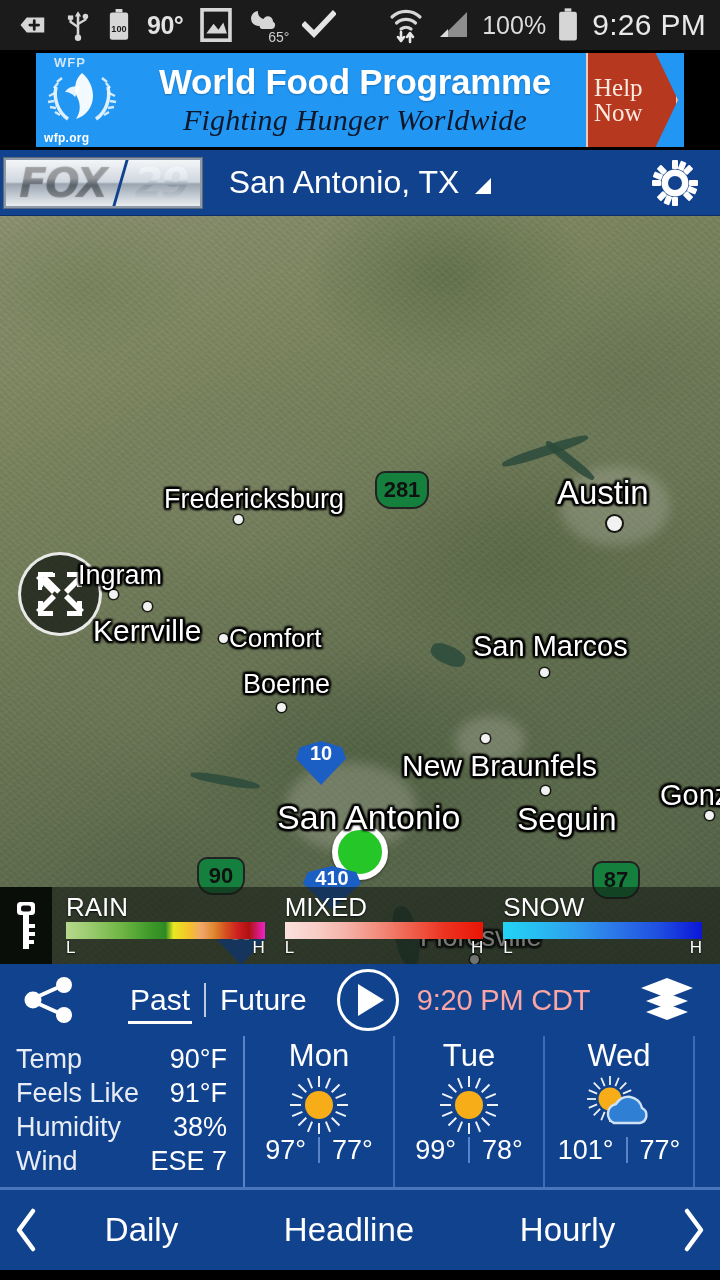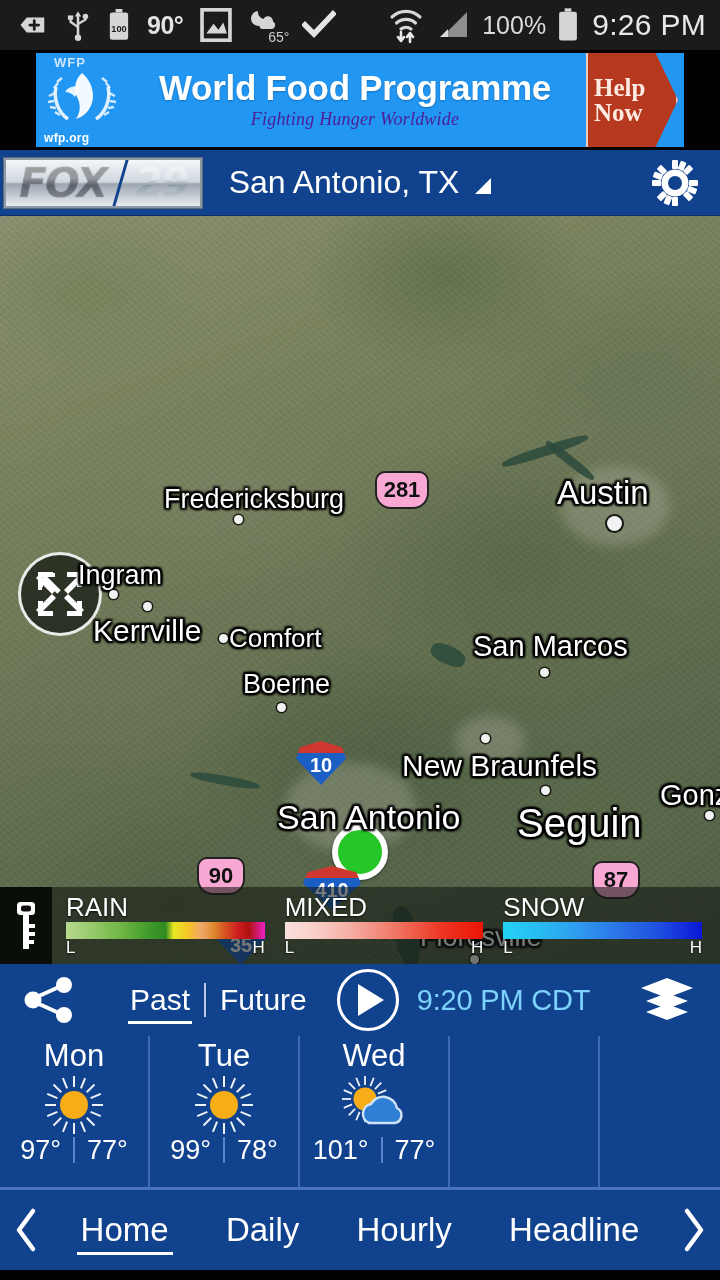--- a/index.html
+++ b/index.html
@@ -28,23 +28,23 @@
   }
   .ad-logo { width:92px; height:94px; position:relative; flex:none; }
   .ad-logo .wfp-top { position:absolute; top:2px; left:18px; font-size:13px; font-weight:bold;
     color:#cfe6fb; letter-spacing:1px; }
   .ad-logo .wfp-bot { position:absolute; bottom:2px; left:8px; font-size:12px; font-weight:bold;
     color:#fff; letter-spacing:0.3px; }
   .ad-text { flex:1; display:flex; flex-direction:column; align-items:center; justify-content:center;
     margin-right:4px; }
   .ad-title { font-size:35px; font-weight:bold; color:#fff; line-height:1.0;
     text-shadow:0 1px 2px rgba(0,0,0,.25); letter-spacing:-0.3px; }
-  .ad-sub { font-size:18px; color:#4c1d95; font-style:italic; font-family:"Liberation Serif", serif;
+  .ad-sub { font-size:30px; color:#0f172a; font-style:italic; font-family:"Liberation Serif", serif;
     margin-top:4px; letter-spacing:0.2px; }
-  .ad-cta { width:92px; height:108px; margin-right:6px; position:relative; flex:none;font-weight:bold; }
+  .ad-cta { width:92px; height:108px; margin-right:6px; position:relative; flex:none; }
   .ad-cta-shape {
     position:absolute; inset:0; background:#b5381f;
     clip-path:polygon(0% 0%, 72% 0%, 100% 50%, 72% 100%, 0% 100%);
     border:2px solid #f2c9bd;
   }
   .ad-cta-txt { position:absolute; inset:0; display:flex; flex-direction:column;
     align-items:flex-start; justify-content:center; padding-left:8px;
     color:#ffeae2; font-size:25px; line-height:1.0; font-family:"Liberation Serif", serif; }
 
   
@@ -111,26 +111,26 @@
   .river { position:absolute; background:#2c4a3b; opacity:.85; border-radius:40%; }
 
   .mlabel { position:absolute; color:#fff; white-space:nowrap;
     text-shadow: -2px 0 2px #000, 2px 0 2px #000, 0 -2px 2px #000, 0 2px 2px #000,
                  -2px -2px 2px #000, 2px 2px 2px #000, 2px -2px 2px #000, -2px 2px 2px #000;
     font-weight:400; }
   .mdot { position:absolute; width:9px; height:9px; border-radius:50%;
     background:#f2f2f2; box-shadow:0 0 0 1.5px rgba(0,0,0,.75); }
   .mdot.big { width:15px; height:15px; box-shadow:0 0 0 2px rgba(0,0,0,.85); }
 
-  .shield-us { position:absolute; width:48px; height:38px; background:#f9a8d4;
+  .shield-us { position:absolute; width:48px; height:38px; background:#15803d;
     border:2px solid #222; border-radius:10px 10px 16px 16px;
     display:flex; align-items:center; justify-content:center;
     font-size:22px; font-weight:bold; color:#111; }
   .shield-i { position:absolute; width:50px; height:44px;
-    display:flex; flex-direction:column; align-items:stretch;
+    display:flex; flex-direction:row; align-items:stretch;
     clip-path:polygon(8% 14%, 50% 0%, 92% 14%, 100% 40%, 50% 100%, 0% 40%); }
   .shield-i .red { height:12px; background:#d0382f; }
   .shield-i .blue { flex:1; background:#1c5fc4; display:flex; align-items:flex-start;
     justify-content:center; padding-top:1px; font-size:20px; font-weight:bold; color:#fff; }
 
   .expand-btn { position:absolute; left:18px; top:336px; width:84px; height:84px;
     border-radius:50%; background:rgba(18,24,18,.72); border:3px solid rgba(255,255,255,.9);
     display:flex; align-items:center; justify-content:center; }
   .me-dot { position:absolute; width:56px; height:56px; border-radius:50%;
     background:#25c728; border:6px solid #fff; box-shadow:0 1px 3px rgba(0,0,0,.5); }
@@ -154,21 +154,21 @@
   .share { margin-left:22px; width:54px; height:48px; }
   .pf { display:flex; align-items:center; margin-left:40px; gap:0; }
   .pf-item { font-size:30px; color:#fff; padding:0 14px; position:relative; line-height:1.25; }
   .pf-item.active::after { content:""; position:absolute; left:12px; right:12px; bottom:-5px;
     height:3px; background:#fff; }
   .pf-sep { width:2px; height:34px; background:#cfd8e8; opacity:.9; }
   .play { margin-left:16px; width:62px; height:62px; border-radius:50%;
     border:3px solid #fff; display:flex; align-items:center; justify-content:center; }
   .play-tri { width:0;height:0; border-left:26px solid #fff;
     border-top:16px solid transparent; border-bottom:16px solid transparent; margin-left:6px; }
-  .ctime { font-size:29px; color:#7dd3fc; margin-left:18px; letter-spacing:-0.2px; }
+  .ctime { font-size:29px; color:#fca5a5; margin-left:18px; letter-spacing:-0.2px; }
   .layers { position:absolute; right:24px; width:58px; height:48px; }
 
   
   .midrow { height:154px; background:#11428e; display:flex; border-bottom:3px solid #4a74bb; }
   .current { width:245px; padding:8px 16px 6px 16px; border-right:2px solid #5a84c9; }
   .crow { display:flex; justify-content:space-between; align-items:baseline; height:34px; }
   .clabel { font-size:27px; color:#e8ecf4; }
   .cval { font-size:27px; color:#ffffff; }
   .fcast { flex:1; display:flex; overflow:hidden; }
   .day { width:150px; flex:none; border-right:2px solid #3f6bb5; display:flex;
@@ -375,21 +375,21 @@
       <span class="mdot" style="left: 143px; top: 386px;"></span>
       <span class="mlabel" style="left: 229px; top: 407px; font-size: 26px;">Comfort</span>
       <span class="mdot" style="left: 219px; top: 418px;"></span>
       <span class="mlabel" style="left: 473px; top: 414px; font-size: 29px;">San Marcos</span>
       <span class="mdot" style="left: 540px; top: 452px;"></span>
       <span class="mlabel" style="left: 243px; top: 453px; font-size: 27px;">Boerne</span>
       <span class="mdot" style="left: 277px; top: 487px;"></span>
       <span class="mlabel" style="left: 402px; top: 533px; font-size: 30px;">New Braunfels</span>
       <span class="mdot" style="left: 481px; top: 518px;"></span>
       <span class="mlabel" style="left: 277px; top: 582px; font-size: 34px;">San Antonio</span>
-      <span class="mlabel" style="left: 492px; top: 585px; font-size: 40px; padding-left: 25px;">Seguin</span>
+      <span class="mlabel" style="left: 492px; top: 585px; font-size: 32px; padding-left: 25px;">Seguin</span>
       <span class="mdot" style="left: 541px; top: 570px;"></span>
       <span class="mlabel" style="left: 660px; top: 563px; font-size: 29px;">Gonzales</span>
       <span class="mdot" style="left: 705px; top: 595px;"></span>
       <span class="mlabel" style="left: 420px; top: 706px; font-size: 27px;">Floresville</span>
       <span class="mdot" style="left: 470px; top: 739px;"></span>
     </div>
   <div id="map-shields">
       <div class="shield-us" style="left: 375px; top: 255px; width: 54px;">281</div>
       <div class="shield-i" style="left: 296px; top: 525px;">
         <div class="red"></div>
@@ -468,20 +468,38 @@
   <div class="layers">
     <svg width="58" height="48" viewBox="0 0 58 48">
       <path d="M29 2 L55 12 L29 22 L3 12 Z" fill="#fff"></path>
       <path d="M29 17 L50 25 L29 33 L8 25 Z" fill="#fff"></path>
       <path d="M29 28 L50 36 L29 44 L8 36 Z" fill="#fff"></path>
     </svg>
   </div>
 </div>
 
 <div class="midrow">
+  <div class="current" id="current-conditions">
+      <div class="crow">
+        <span class="clabel">Temp</span>
+        <span class="cval">90°F</span>
+      </div>
+      <div class="crow">
+        <span class="clabel">Feels Like</span>
+        <span class="cval">91°F</span>
+      </div>
+      <div class="crow">
+        <span class="clabel">Humidity</span>
+        <span class="cval">38%</span>
+      </div>
+      <div class="crow">
+        <span class="clabel">Wind</span>
+        <span class="cval">ESE 7</span>
+      </div>
+    </div>
   <div class="fcast" id="forecast-days">
       <div class="day">
         <div class="day-name">Mon</div>
         <div class="day-ico">
           <svg width="64" height="64" viewBox="0 0 64 64">
             <line x1="50" y1="32" x2="61" y2="32" stroke="#eef2f8" stroke-width="2"></line>
             <line x1="48.62983158520316" y1="38.88830178257162" x2="58.79250644282732" y2="43.0978195385876" stroke="#eef2f8" stroke-width="2"></line>
             <line x1="44.72792206135786" y1="44.72792206135786" x2="52.50609665440988" y2="52.50609665440987" stroke="#eef2f8" stroke-width="2"></line>
             <line x1="38.88830178257162" y1="48.62983158520316" x2="43.09781953858761" y2="58.79250644282732" stroke="#eef2f8" stroke-width="2"></line>
             <line x1="32" y1="50" x2="32" y2="61" stroke="#eef2f8" stroke-width="2"></line>
@@ -571,23 +589,22 @@
     </div>
 </div>
 
 <div class="bottomnav">
   <div class="chev">
     <svg width="26" height="46" viewBox="0 0 26 46">
         <path d="M20 4 L6 23 L20 42" stroke="#fff" stroke-width="4.5" fill="none" stroke-linecap="round" stroke-linejoin="round"></path>
       </svg>
   </div>
   <div class="navitems" id="nav-items">
-      <span class="navitem active">Home</span>
       <span class="navitem">Daily</span>
+      <span class="navitem">Headline</span>
       <span class="navitem">Hourly</span>
-      <span class="navitem">Headline</span>
     </div>
   <div class="chev">
     <svg width="26" height="46" viewBox="0 0 26 46">
         <path d="M6 4 L20 23 L6 42" stroke="#fff" stroke-width="4.5" fill="none" stroke-linecap="round" stroke-linejoin="round"></path>
       </svg>
   </div>
 </div>
 
 </body></html>

